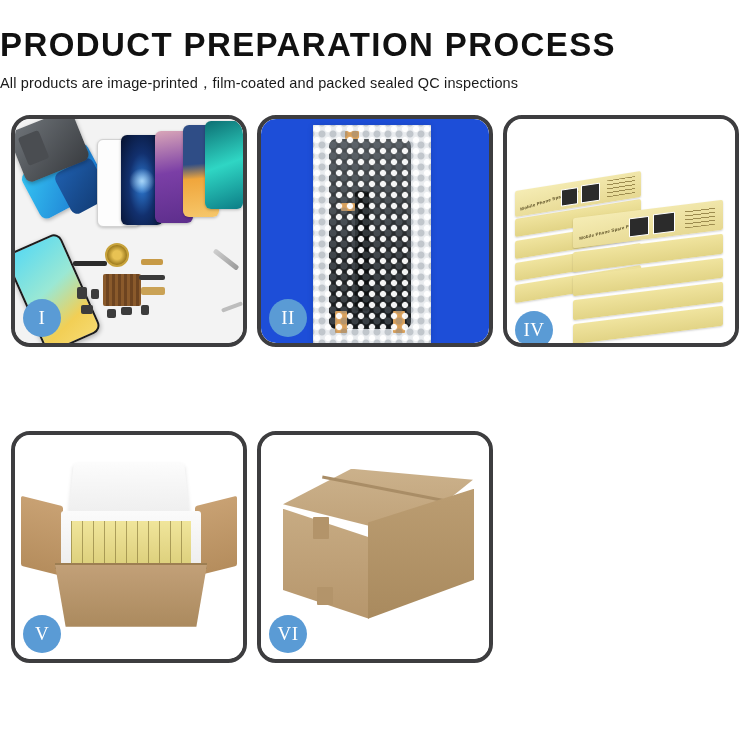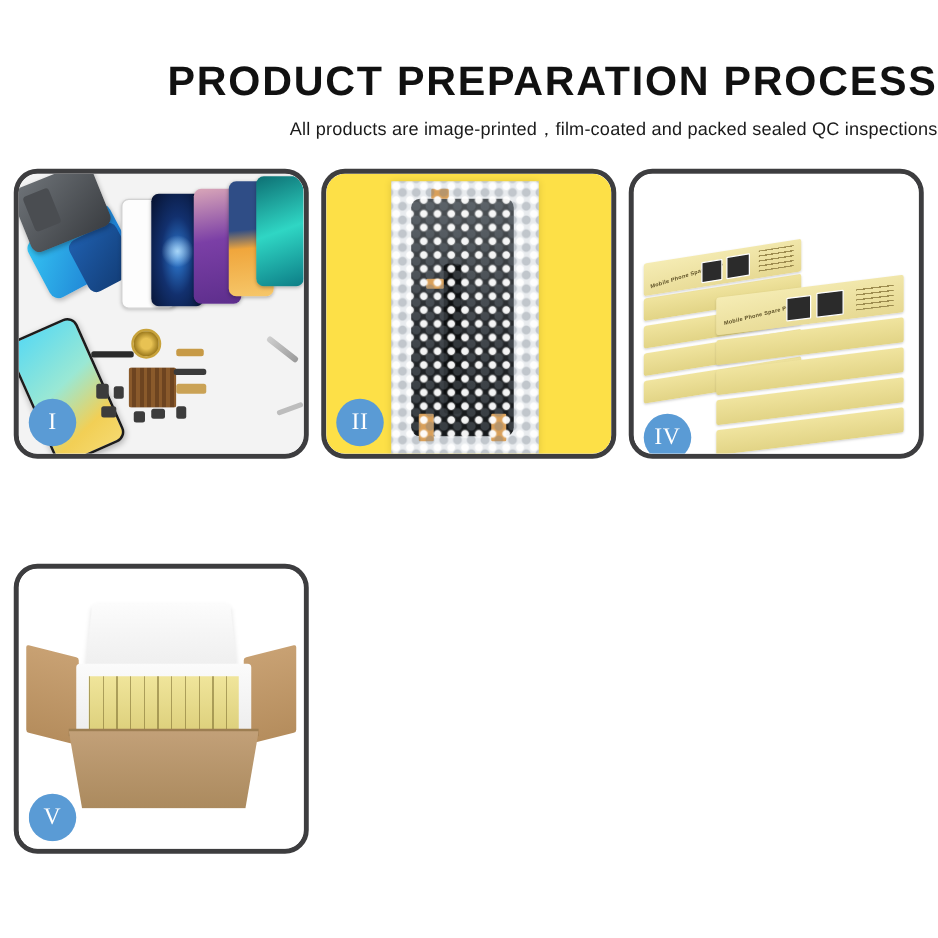--- a/index.html
+++ b/index.html
@@ -4,21 +4,21 @@
 <style>
   html,body{margin:0;padding:0;}
   body{
     width:750px;height:750px;background:#ffffff;
     font-family:"Liberation Sans", sans-serif;
     overflow:hidden;
   }
   .page{position:relative;width:750px;height:750px;}
 
   
-  .header{padding-top:48px;text-align:right;}
+  .header{padding-top:28px;text-align:left;}
   .title{
     font-size:33px;font-weight:700;color:#111;
     letter-spacing:1.4px;line-height:1.05;white-space:nowrap;
   }
   .subtitle{
     margin-top:11px;font-size:14.5px;color:#1a1a1a;
     letter-spacing:.15px;white-space:nowrap;
   }
 
   
@@ -124,21 +124,21 @@
   .tool{
     position:absolute;left:196px;top:138px;width:30px;height:5px;
     background:linear-gradient(90deg,#cfcfcf,#9a9a9a);transform:rotate(38deg);border-radius:2px;
   }
   .tool2{
     position:absolute;left:206px;top:186px;width:22px;height:4px;
     background:#bdbdbd;transform:rotate(-20deg);border-radius:2px;
   }
 
   
-  .p2{background:#fde047;}
+  .p2{background:#1d4ed8;}
   .bwrap{
     position:absolute;left:52px;top:6px;width:118px;height:220px;
     background:#e8ebee;
     box-shadow:0 0 6px rgba(0,0,0,.12);
   }
   .bscreen{
     position:absolute;left:16px;top:14px;width:82px;height:190px;
     background:linear-gradient(180deg,#4d5256,#25282b 55%,#15181a);
     border-radius:7px;
   }
@@ -386,15 +386,27 @@
         <div class="v-lid"></div>
         <div class="v-foam"></div>
         <div class="v-content"></div>
         <div class="v-rim"></div>
         <div class="v-body"></div>
         <div class="badge">V</div>
       </div>
       <span class="sr">Boxes packed into foam case inside shipping carton</span>
     </div>
 
+    <div class="panel">
+      <div class="panel-inner p6">
+        <div class="c-top"></div>
+        <div class="c-seam"></div>
+        <div class="c-left"></div>
+        <div class="c-right"></div>
+        <div class="c-tape" style="left:52px;top:82px;width:16px;height:22px;"></div>
+        <div class="c-tape" style="left:56px;top:152px;width:16px;height:18px;"></div>
+        <div class="badge">VI</div>
+      </div>
+      <span class="sr">Sealed cardboard shipping carton ready for dispatch</span>
+    </div>
 
   </div>
 </div>
 
 </body></html>

